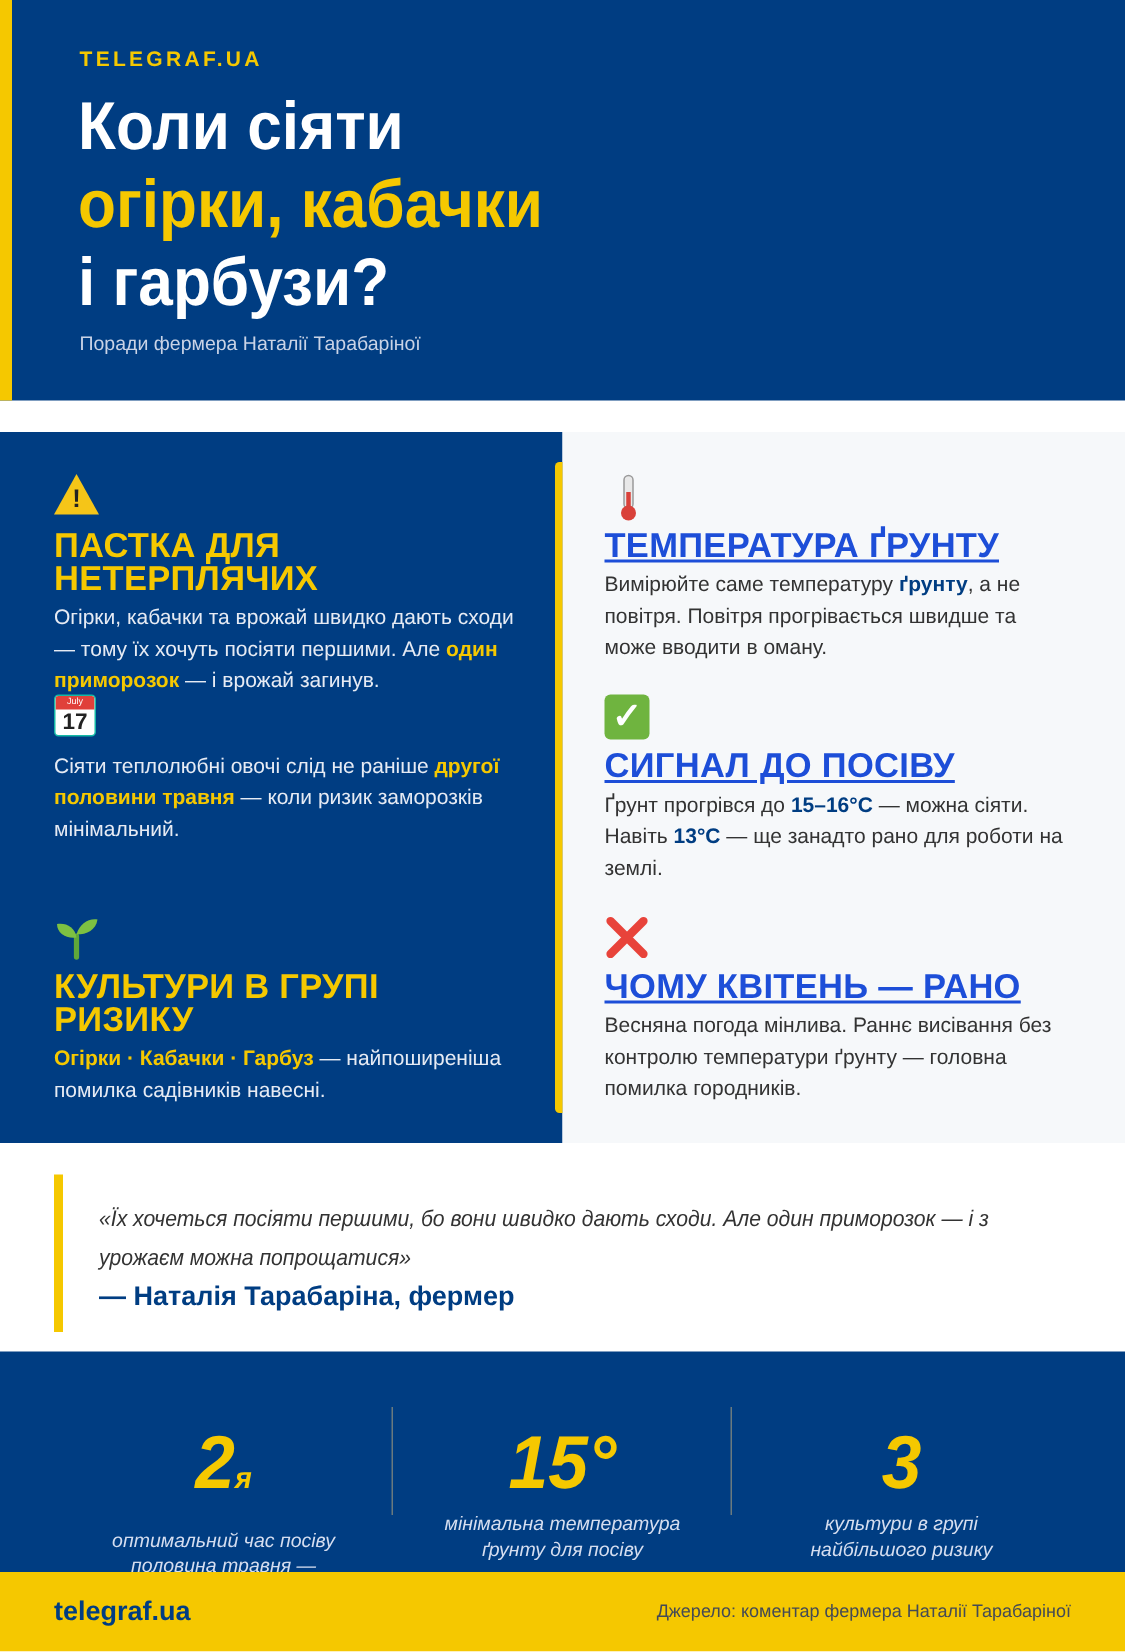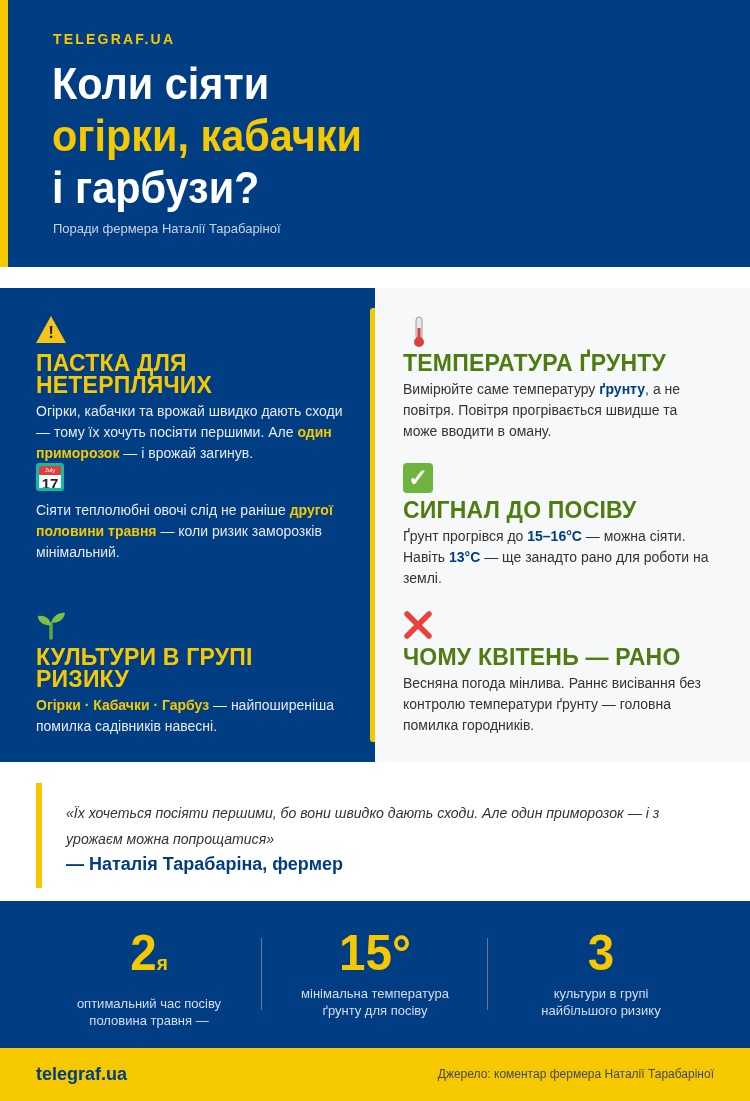--- a/index.html
+++ b/index.html
@@ -40,37 +40,37 @@
   }
   .tip { position: absolute; width: 310px; }
   .tip-icon { font-size: 26px; line-height: 30px; height: 32px; display: block; }
   .tip-title {
     margin-top: 4px; font-size: 23px; font-weight: bold; line-height: 22px; letter-spacing: 0.2px;
   }
   .tip-text { margin-top: 5px; font-size: 14px; line-height: 21px; }
   .col-left .tip-title { color: #f5c800; }
   .col-left .tip-text { color: #e6ebf4; }
   .col-left .tip-text b { color: #f5c800; }
-  .col-right .tip-title { color: #4d7c0f; }
+  .col-right .tip-title { color: #1d4ed8; text-decoration: underline; }
   .col-right .tip-text { color: #333333; }
   .col-right .tip-text b { color: #003d82; }
 
   .icon-warn { width: 30px; height: 28px; position: relative; }
   .icon-warn::before {
     content: ""; position: absolute; left: 0; top: 0;
     border-left: 15px solid transparent; border-right: 15px solid transparent;
     border-bottom: 27px solid #f5c518;
   }
   .icon-warn span {
     position: absolute; left: 0; width: 30px; top: 7px; text-align: center;
     font-weight: bold; font-size: 17px; color: #222; line-height: 20px;
   }
   .icon-cal {
     width: 28px; height: 28px; border-radius: 3px; background: #fff; overflow: hidden; position: relative;
-    border: 3px solid #14b8a6;
+    border: 1px solid #14b8a6;
   }
   .icon-cal .cal-top {
     height: 9px; background: #e0403a; color: #fff; font-size: 6px; line-height: 9px; text-align: center;
   }
   .icon-cal .cal-day {
     font-size: 15px; font-weight: bold; color: #222; text-align: center; line-height: 18px;
   }
   .icon-sprout { width: 30px; height: 30px; }
   .icon-thermo { width: 20px; height: 32px; }
   .icon-check {
@@ -89,21 +89,21 @@
     transform: scaleX(0.94); transform-origin: left top;
   }
   .quote-author {
     position: absolute; left: 24px; top: 71px;
     font-size: 18px; font-weight: bold; color: #003d82;
   }
 
   .stats {
     position: absolute; left: 0; top: 901px; width: 750px; height: 147px; background: #003d82;
   }
-  .stat { position: absolute; top: 22px; width: 226px; text-align: center; }
+  .stat { position: absolute; top: 44px; width: 226px; text-align: center; font-style: italic; }
   .stat-value {
     font-size: 50px; font-weight: bold; color: #f5c800; line-height: 60px;
     transform: scaleX(0.95);
   }
   .stat-value small { font-size: 20px; }
   .stat-label {
     margin-top: 2px; font-size: 13px; line-height: 17px; color: #d5def0;
   }
   .stat-divider {
     position: absolute; top: 37px; width: 1px; height: 72px; background: #6a7a7e;

